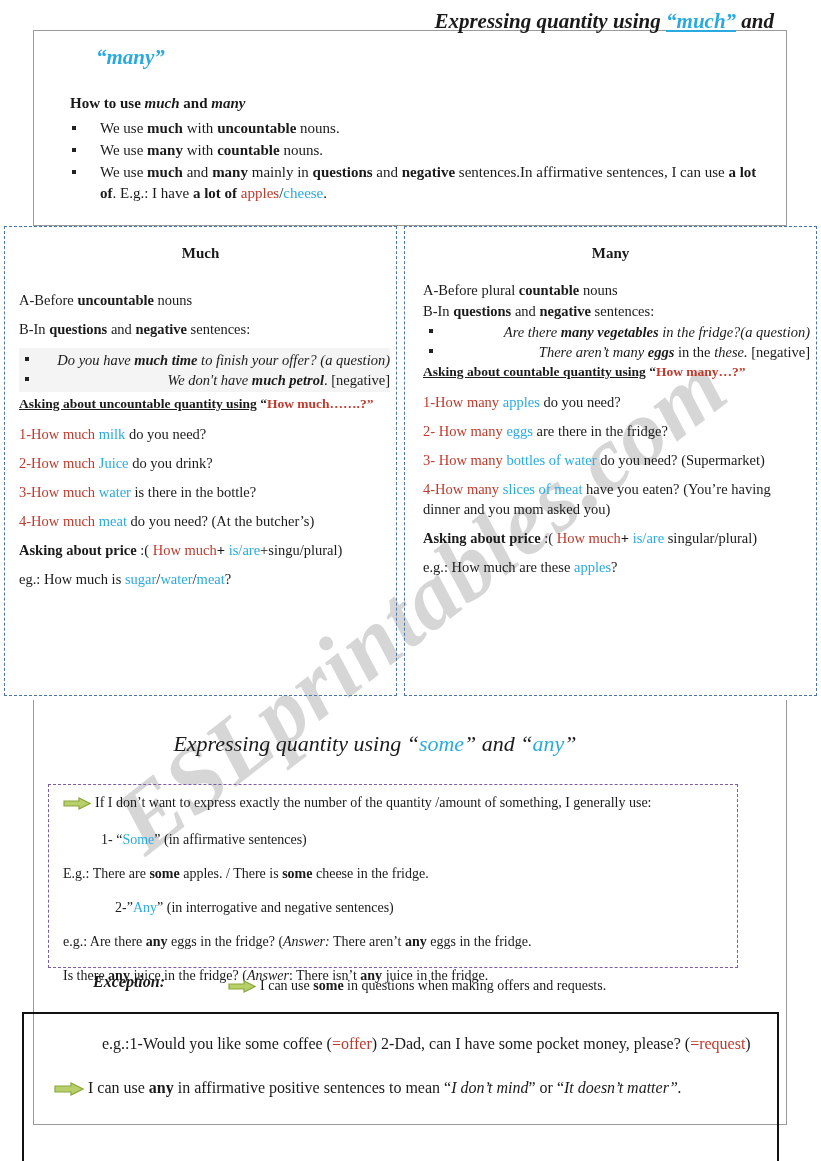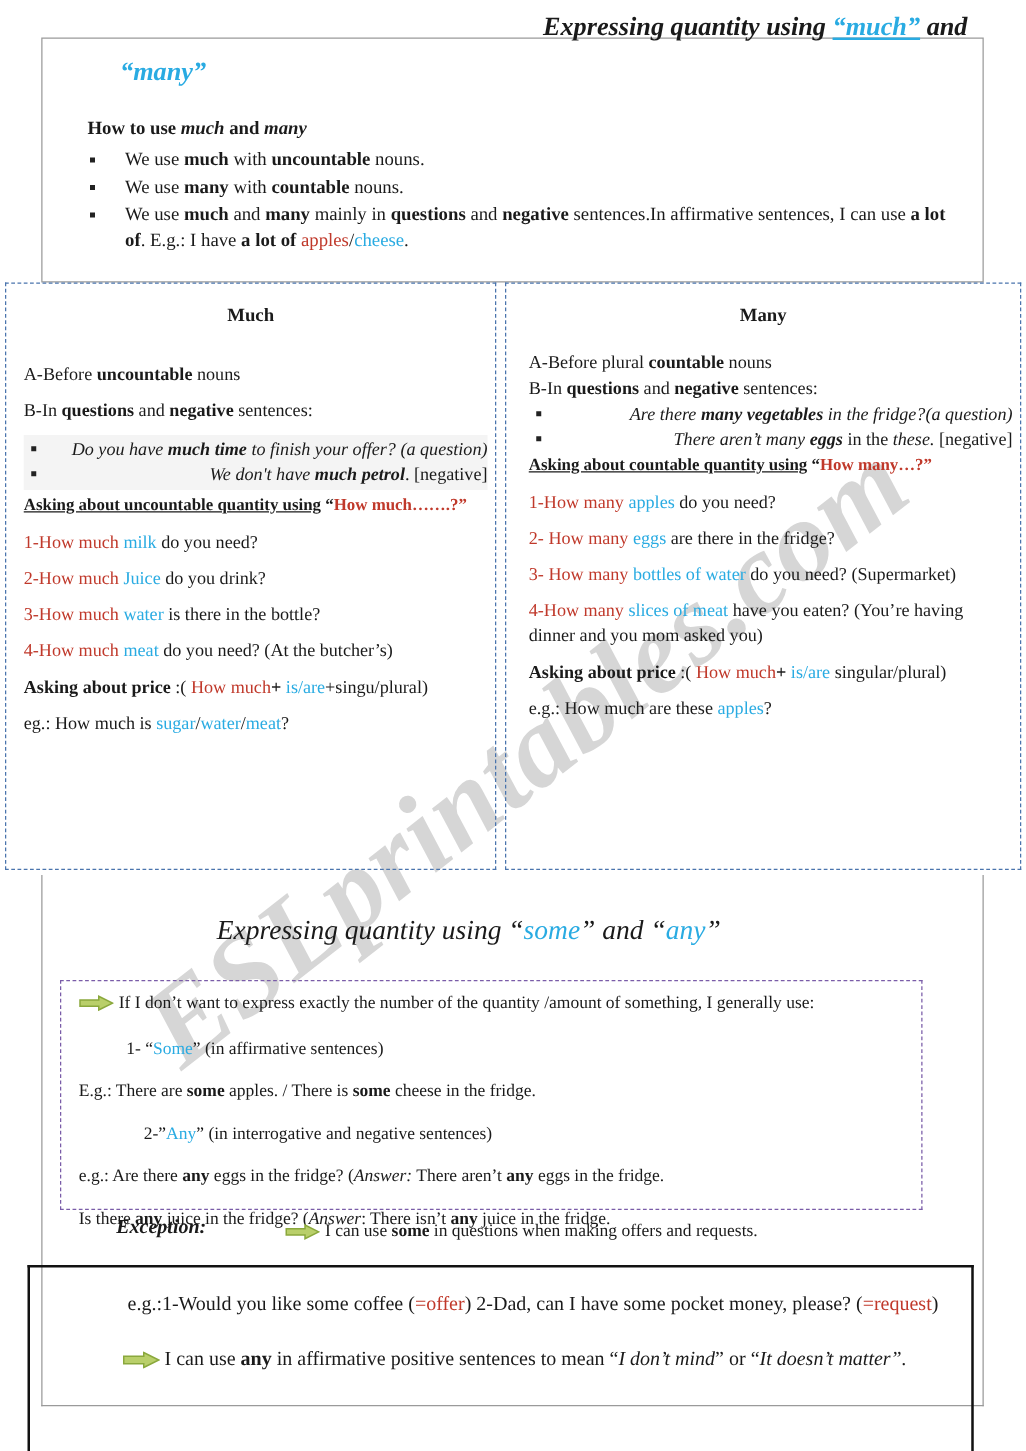--- a/index.html
+++ b/index.html
@@ -258,21 +258,21 @@
     left: 22px;
     top: 1012px;
     width: 757px;
     z-index: 11;
     font-size: 16px;
     line-height: 20px;
     padding: 22px 10px 0 10px;
     box-sizing: border-box;
   }
   #exception-body .ex-line1 { padding-left: 70px; margin: 0 0 24px 0; }
-  #exception-body .ex-line2 { padding-left: 22px; margin: 0; text-align: center; }
+  #exception-body .ex-line2 { padding-left: 22px; margin: 0; }
 </style>
 </head>
 <body>
 
 <div class="outer-box-top"></div>
 <div class="outer-box-bottom"></div>
 
 <div id="title-much-many">
   <span>Expressing quantity using </span><span class="cy" style="text-decoration:underline">“much”</span><span> and</span>
 </div>

